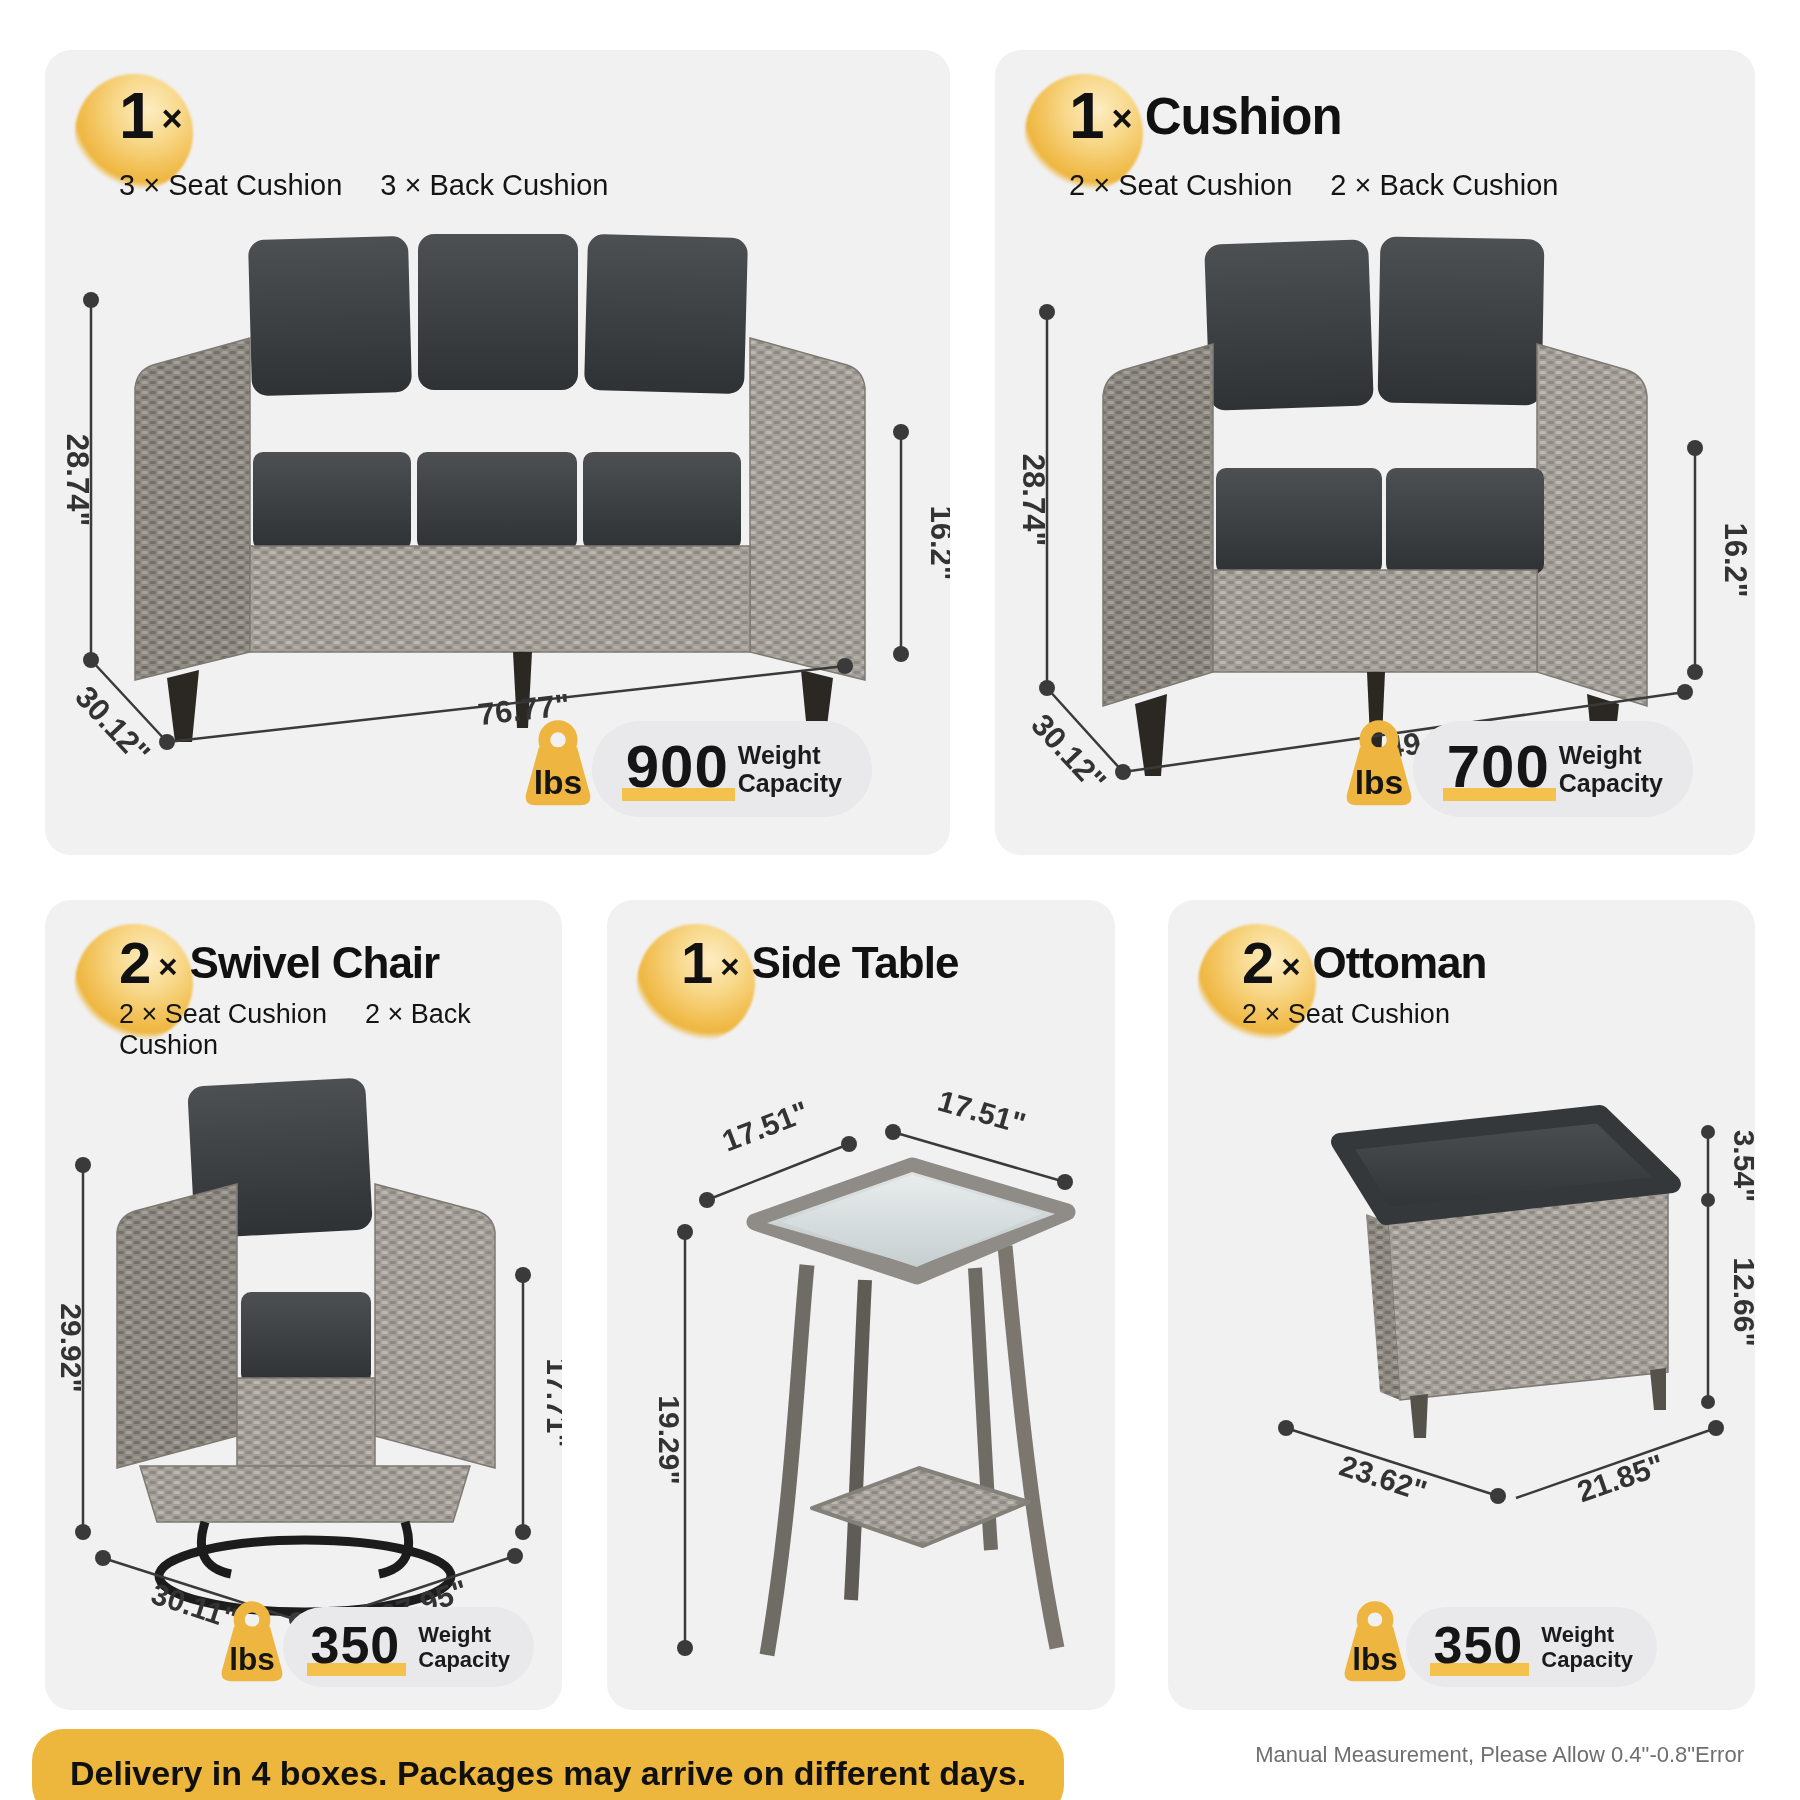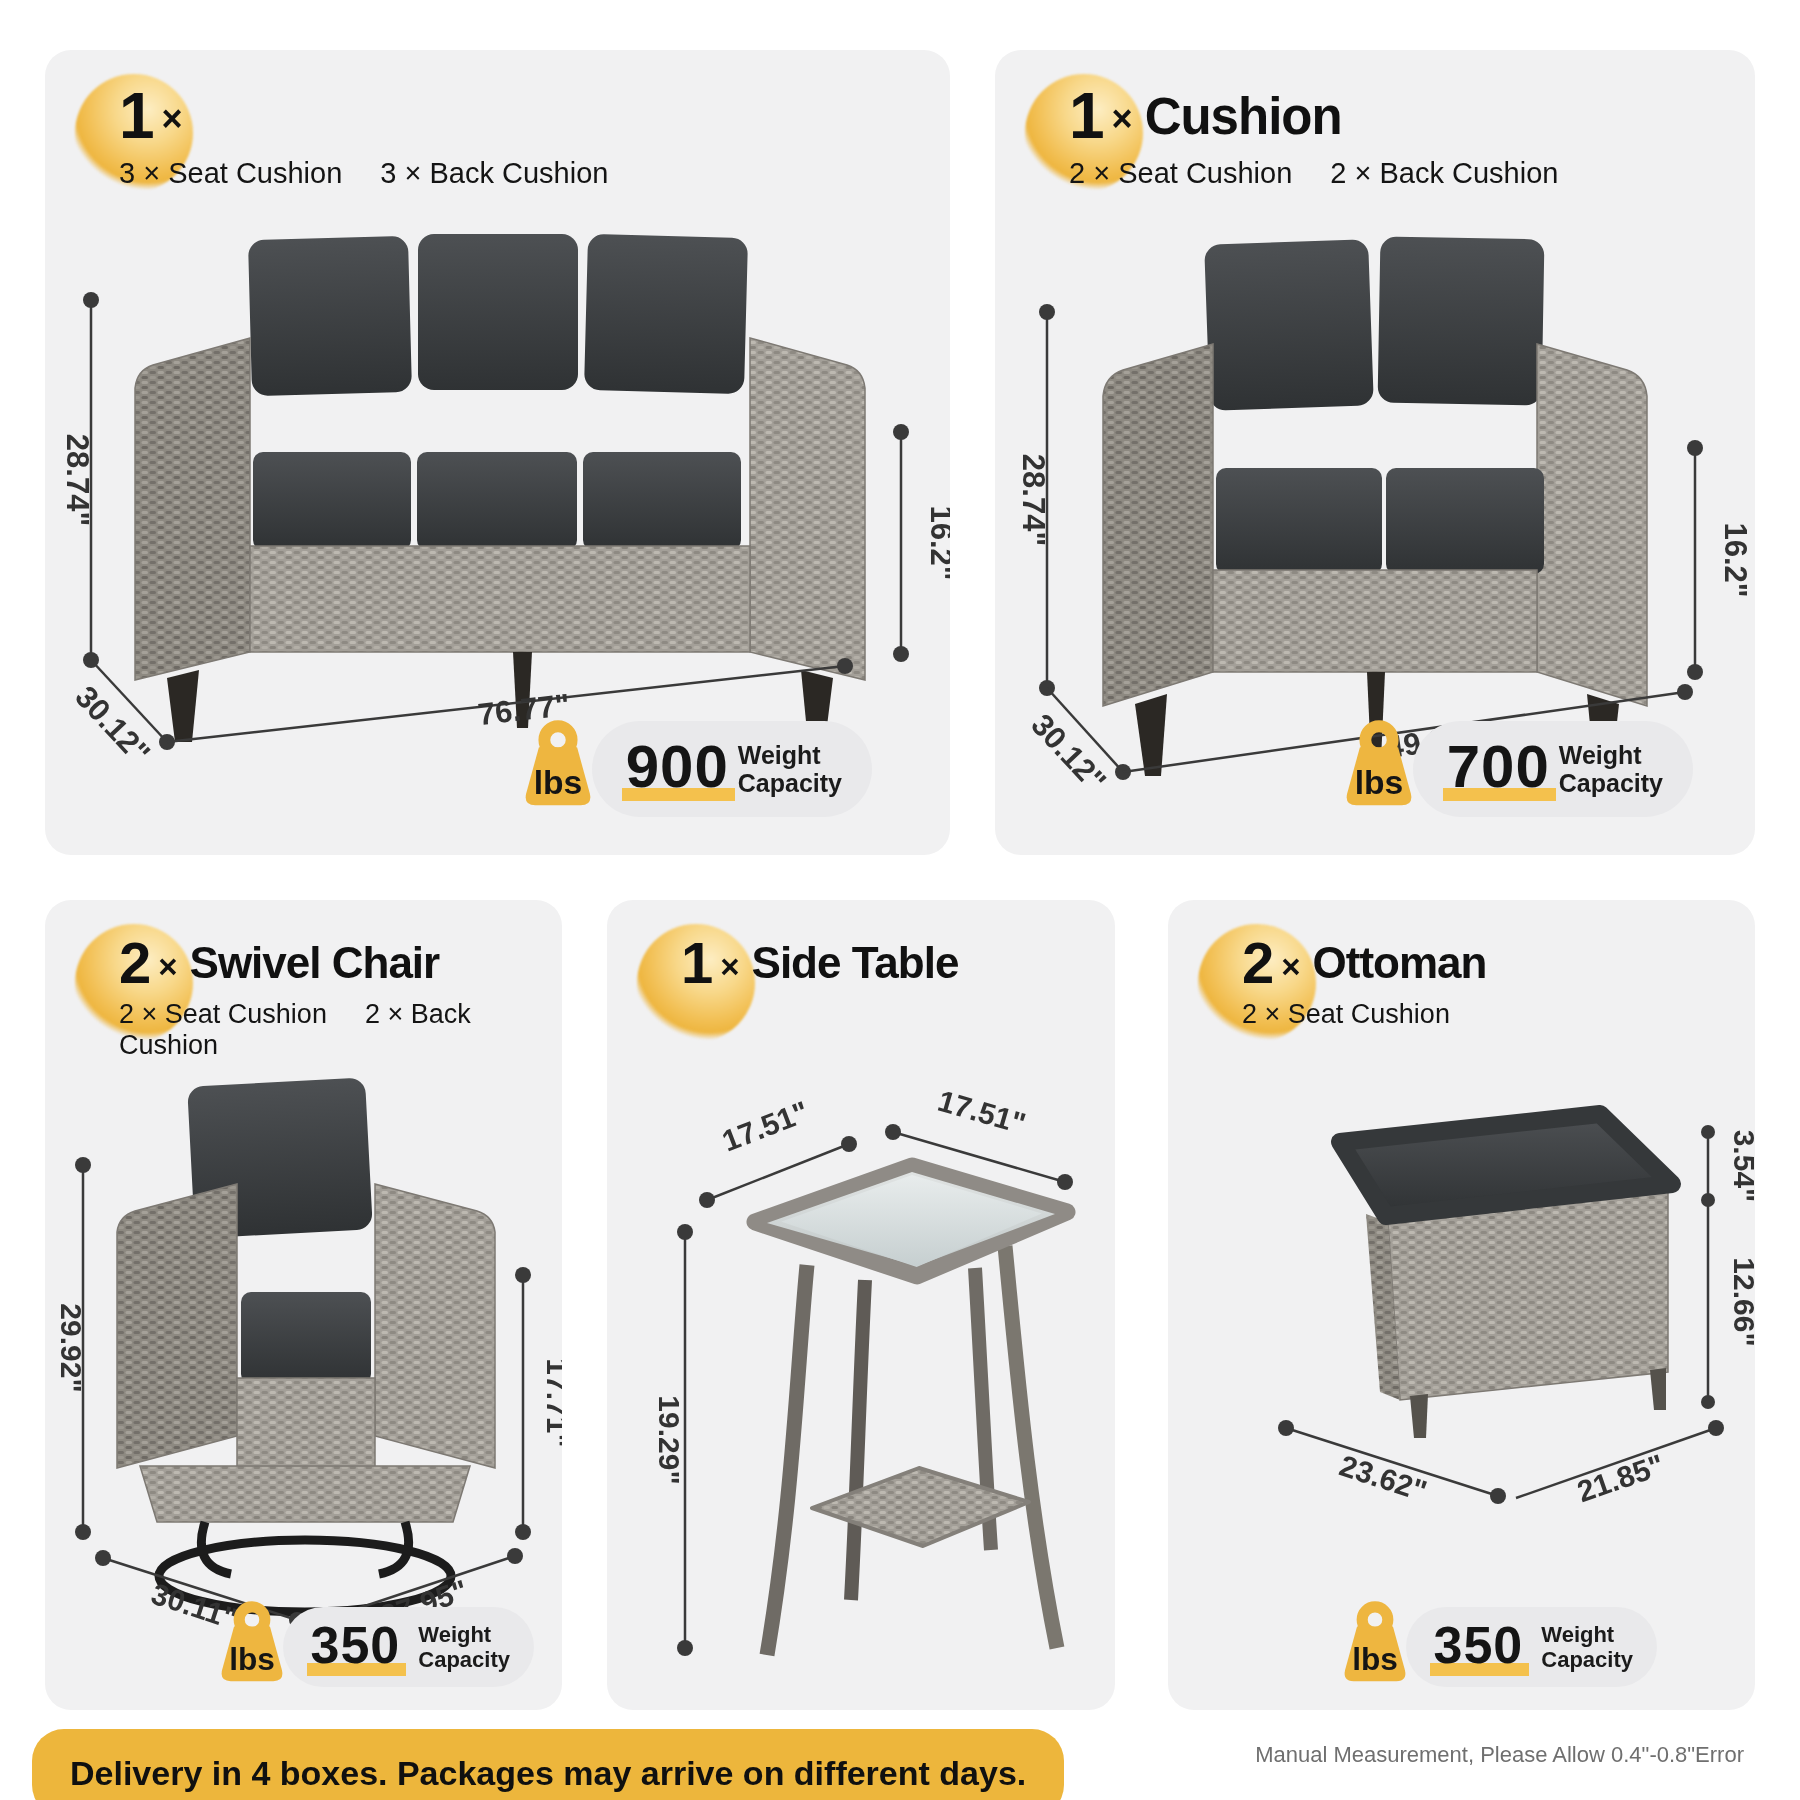--- a/index.html
+++ b/index.html
@@ -14,21 +14,21 @@
 
   .card-head{position:absolute;left:30px;top:24px;z-index:2;}
   .glow{position:absolute;left:0;top:0;width:118px;height:118px;border-radius:50%;
     background:radial-gradient(circle at 62% 30%, #fdedc2 0%, #f8d88a 30%, #f2c055 55%, #eeb640 66%, rgba(238,182,64,0) 73%);
     filter:blur(1px);}
   .head-text{position:relative;margin-left:44px;padding-top:10px;}
   .count-row{display:flex;align-items:center;}
   .count{font-size:64px;font-weight:bold;line-height:1;}
   .times{font-size:36px;font-weight:bold;margin:6px 12px 0 7px;line-height:1;}
   .title{font-size:51px;font-weight:bold;line-height:1;letter-spacing:-1px;}
-  .subtitle{margin-top:9px;font-size:29px;color:#141414;}
+  .subtitle{margin-top:21px;font-size:29px;color:#141414;}
   .subtitle span{margin-right:38px;}
   .sm .count{font-size:58px;}
   .sm .times{font-size:33px;}
   .sm .title{font-size:44px;}
   .sm .subtitle{font-size:27px;margin-top:7px;}
 
   .illus{position:absolute;left:0;top:170px;z-index:1;}
   .illus text{font-weight:bold;fill:#333333;}
   .dim-line{stroke:#3a3a3a;stroke-width:2.5;fill:none;}
   .dim-dot{fill:#3a3a3a;}

